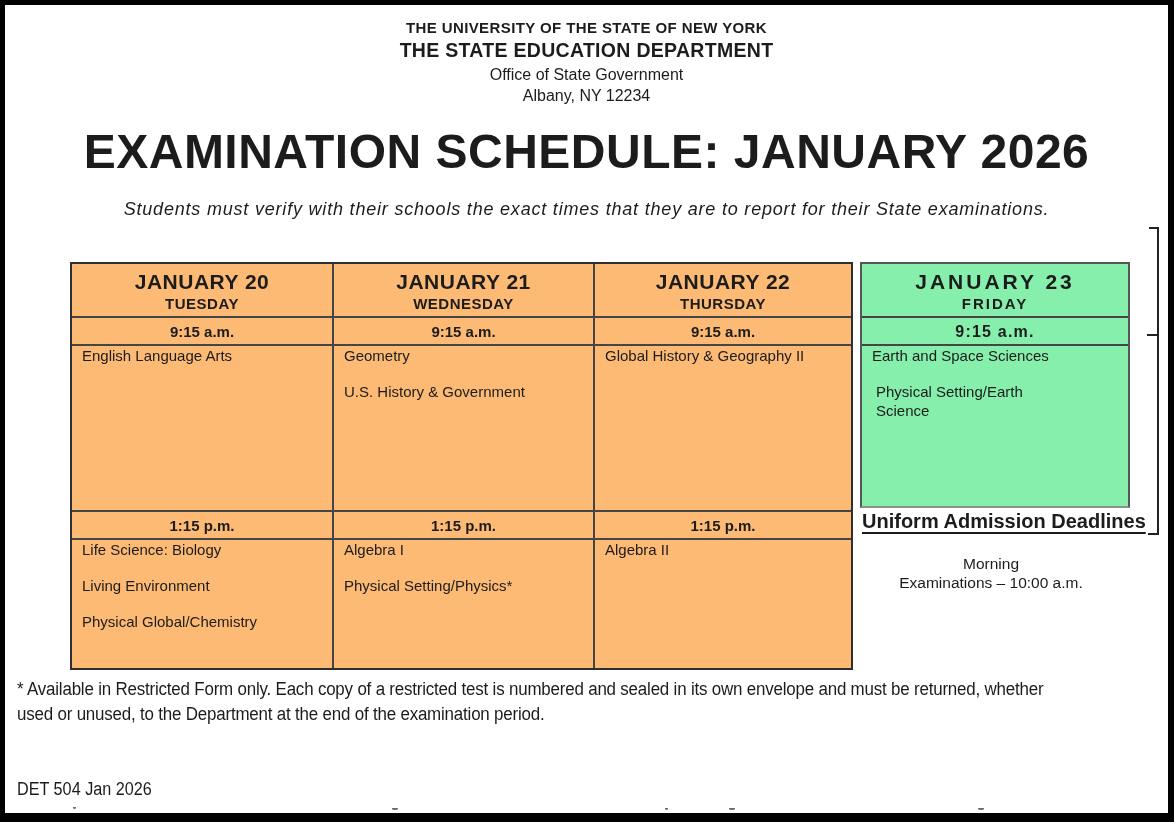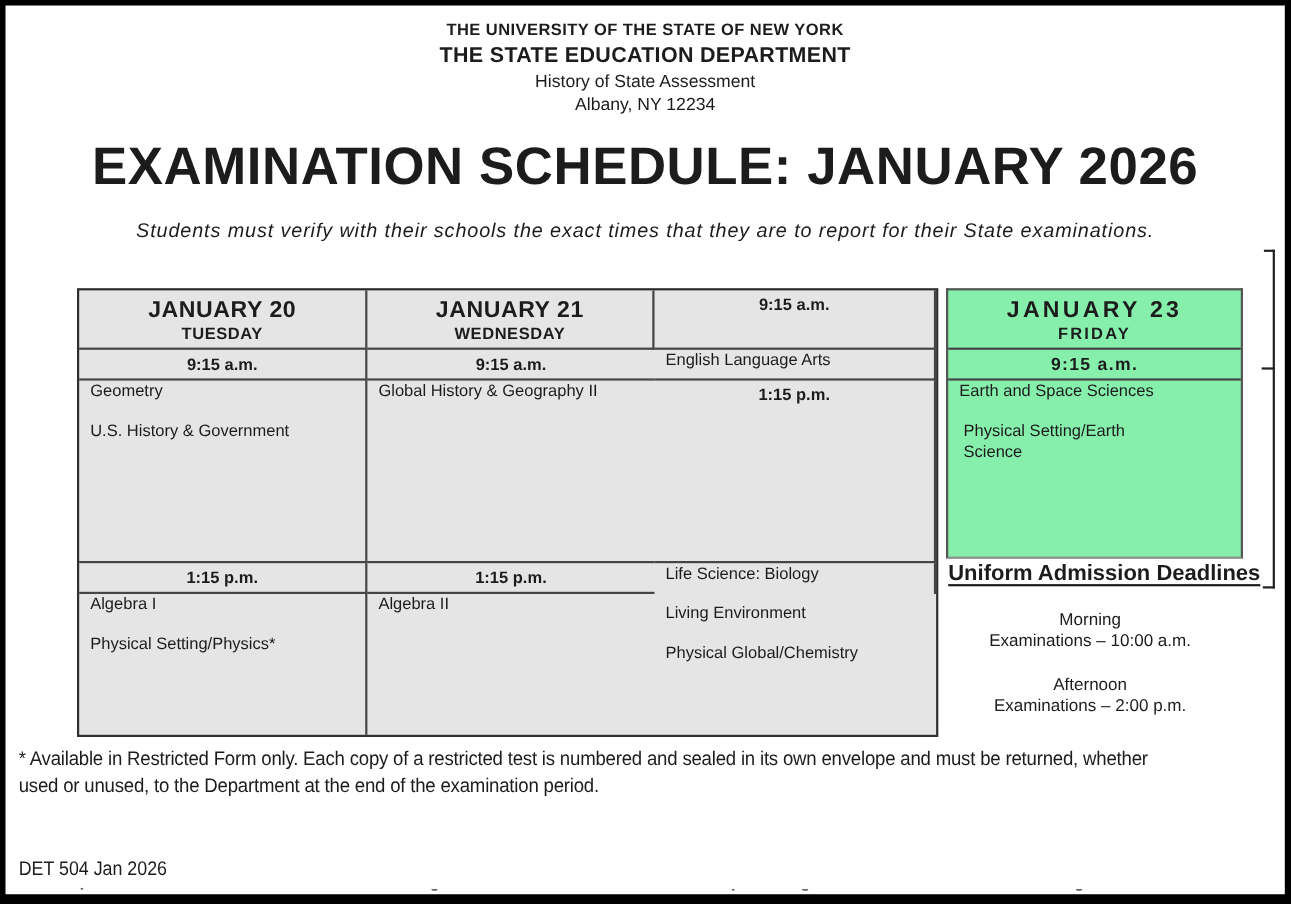--- a/index.html
+++ b/index.html
@@ -25,21 +25,21 @@
   .notice {
     position:absolute; top:194px; left:0; width:100%; text-align:center;
     font-style:italic; font-size:18px; letter-spacing:.8px; white-space:nowrap;
   }
 
   
   .main-table {
     position:absolute; left:65px; top:257px; width:783px; height:408px;
     display:grid; grid-template-columns:262px 261px 1fr;
     grid-template-rows:54px 28px 166px 28px 1fr;
-    border:2px solid #2f2f2f; background:#e5e5e5;
+    border:2px solid #2f2f2f; background:#fdba74;
   }
   .cell { border-right:2px solid #454545; border-bottom:2px solid #454545; }
   .cell.lc { border-right:none; }
   .cell.lr { border-bottom:none; }
 
   
   .day4-table {
     position:absolute; left:855px; top:257px; width:270px; height:246px;
     display:grid; grid-template-rows:54px 28px 1fr;
     border:2px solid #565656; border-bottom-color:#909090; background:#86efac;
@@ -87,36 +87,40 @@
 </style>
 </head>
 <body>
 
 <div class="page">
   <div class="canvas">
 
     <div class="letterhead">
       <div class="lh1">THE UNIVERSITY OF THE STATE OF NEW YORK</div>
       <div class="lh2">THE STATE EDUCATION DEPARTMENT</div>
-      <div class="lh3">History of State Assessment</div>
+      <div class="lh3">Office of State Government</div>
       <div class="lh4">Albany, NY 12234</div>
     </div>
 
     <div class="doc-title">EXAMINATION SCHEDULE: JANUARY 2026</div>
     <div class="notice">Students must verify with their schools the exact times that they are to report for their State examinations.</div>
 
     <div class="main-table">
 
       <div class="cell day-header">
         <div class="day-date">JANUARY 20</div>
         <div class="day-week">TUESDAY</div>
       </div>
       <div class="cell day-header">
         <div class="day-date">JANUARY 21</div>
         <div class="day-week">WEDNESDAY</div>
+      </div>
+      <div class="cell lc day-header">
+        <div class="day-date">JANUARY 22</div>
+        <div class="day-week">THURSDAY</div>
       </div>
 
       <div class="cell time-cell">9:15 a.m.</div>
       <div class="cell time-cell">9:15 a.m.</div>
       <div class="cell lc time-cell">9:15 a.m.</div>
 
       <div class="cell exam-cell">
         <div class="exam">English Language Arts</div>
       </div>
       <div class="cell exam-cell">
@@ -157,24 +161,20 @@
         <div class="exam-cont">Science</div>
       </div>
     </div>
 
     <div class="uad">
       <div class="uad-heading">Uniform Admission Deadlines</div>
       <div class="uad-block">
         <div>Morning</div>
         <div>Examinations – 10:00 a.m.</div>
       </div>
-      <div class="uad-block">
-        <div>Afternoon</div>
-        <div>Examinations – 2:00 p.m.</div>
-      </div>
     </div>
 
     <div class="footnote">
       <div>* Available in Restricted Form only. Each copy of a restricted test is numbered and sealed in its own envelope and must be returned, whether</div>
       <div>used or unused, to the Department at the end of the examination period.</div>
     </div>
 
     <div class="form-code">DET 504 Jan 2026</div>
 
     <div class="bracket-line"></div>

